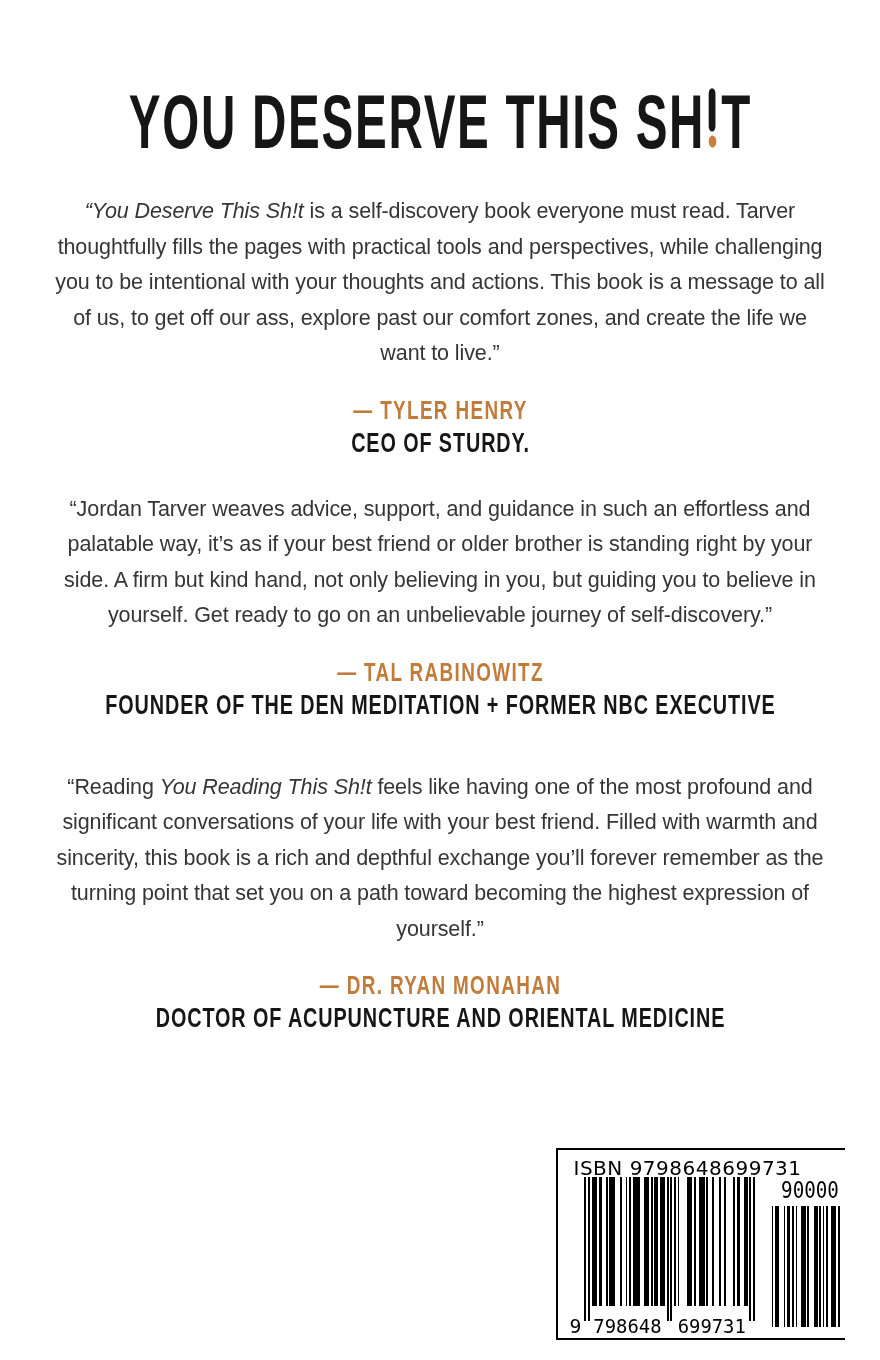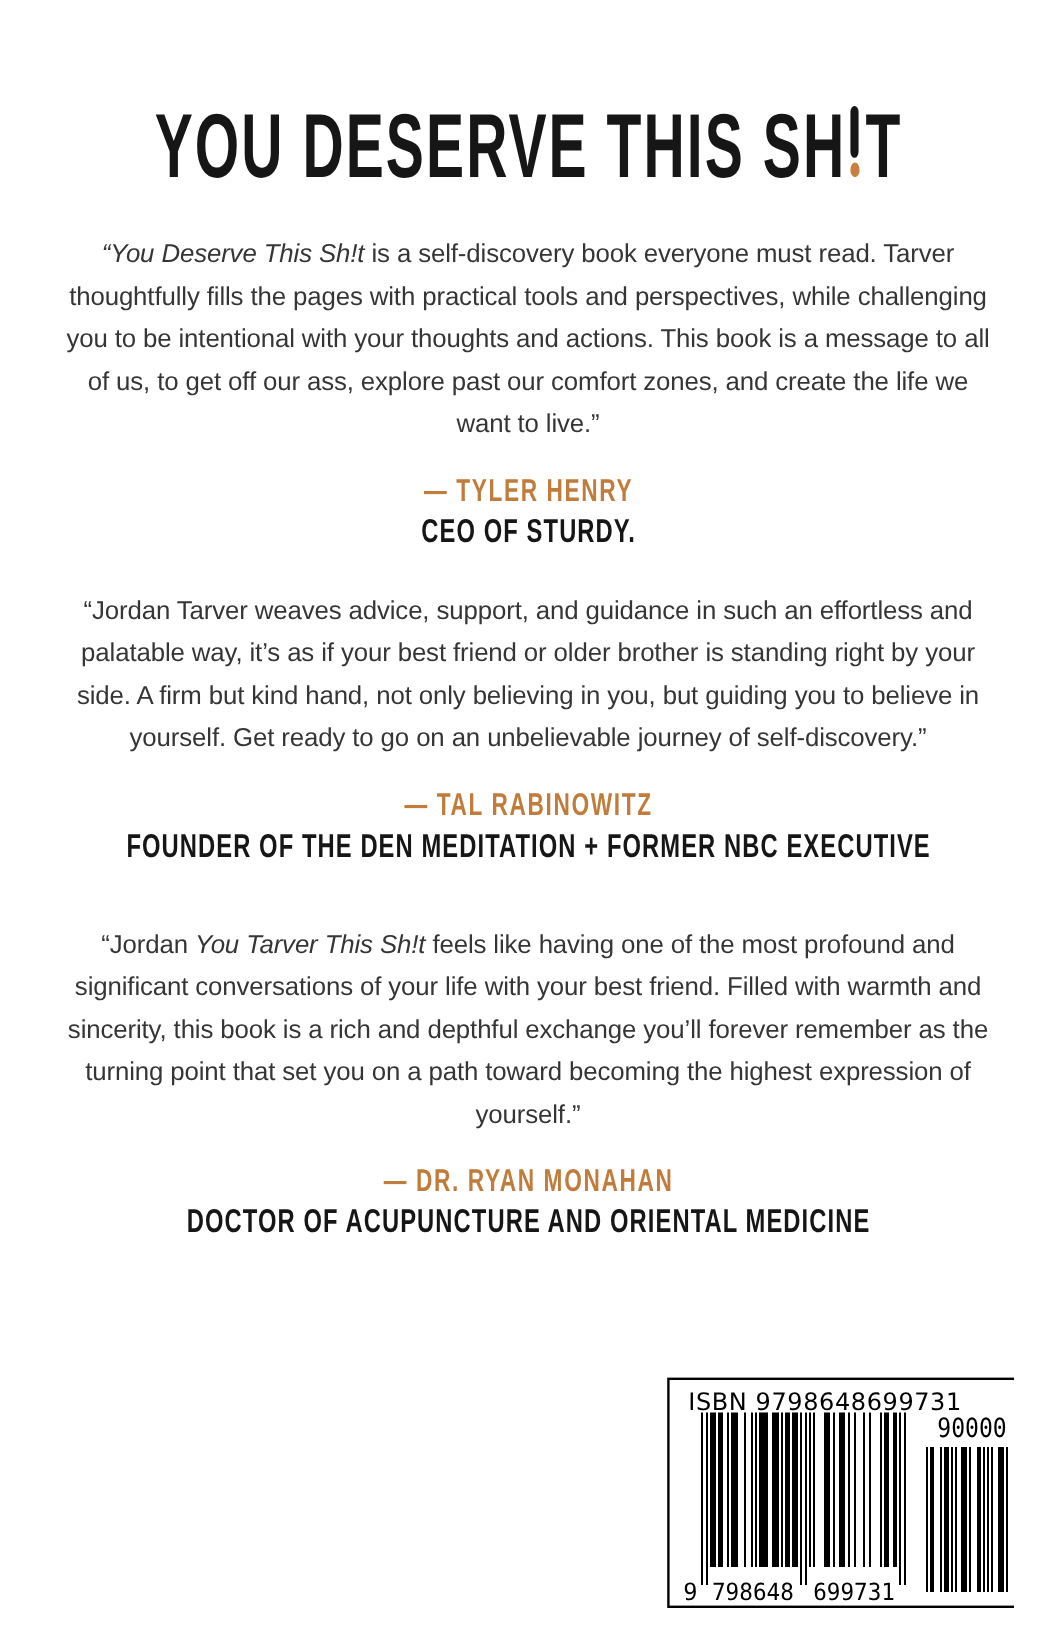--- a/index.html
+++ b/index.html
@@ -115,21 +115,21 @@
     <p class="attr-title">CEO OF STURDY.</p>
   </section>
 
   <section class="testimonial" id="t2">
     <p class="quote"><span>“Jordan Tarver weaves advice, support, and guidance in such an effortless and palatable way, it’s as if your best friend or older brother is standing right by your side. A firm but kind hand, not only believing in you, but guiding you to believe in yourself. Get ready to go on an unbelievable journey of self-discovery.”</span><em></em><span></span></p>
     <p class="attr-name">— TAL RABINOWITZ</p>
     <p class="attr-title">FOUNDER OF THE DEN MEDITATION + FORMER NBC EXECUTIVE</p>
   </section>
 
   <section class="testimonial" id="t3">
-    <p class="quote"><span>“Jordan </span><em>You Tarver This Sh!t</em><span> feels like having one of the most profound and significant conversations of your life with your best friend. Filled with warmth and sincerity, this book is a rich and depthful exchange you’ll forever remember as the turning point that set you on a path toward becoming the highest expression of yourself.”</span></p>
+    <p class="quote"><span>“Reading </span><em>You Reading This Sh!t</em><span> feels like having one of the most profound and significant conversations of your life with your best friend. Filled with warmth and sincerity, this book is a rich and depthful exchange you’ll forever remember as the turning point that set you on a path toward becoming the highest expression of yourself.”</span></p>
     <p class="attr-name">— DR. RYAN MONAHAN</p>
     <p class="attr-title">DOCTOR OF ACUPUNCTURE AND ORIENTAL MEDICINE</p>
   </section>
 
   <div class="barcode-box">
     <div class="isbn-label">ISBN 9798648699731</div>
     <svg class="ean-main" id="ean13-svg" viewBox="0 0 107 88" width="192" height="158" shape-rendering="crispEdges">
         <rect x="8" y="0" width="1" height="80"></rect>
         <rect x="10" y="0" width="1" height="80"></rect>
         <rect x="12" y="0" width="1" height="72"></rect>

